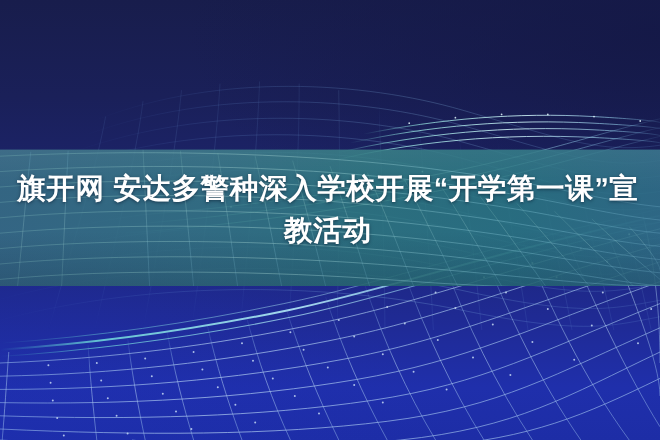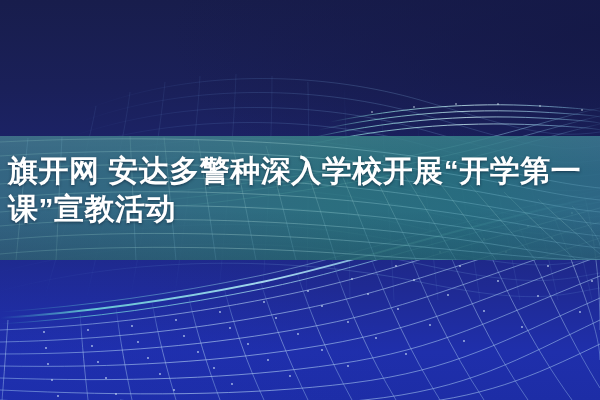--- a/index.html
+++ b/index.html
@@ -79,24 +79,24 @@
     height: 124px;
     opacity: 0.62;
   }
 
   
   .headline {
     position: absolute;
     left: 0;
     right: 4px;
     top: 152px;
-    text-align: left;
+    text-align: center;
     color: #ffffff;
     font-weight: bold;
-    font-size: 30px;
+    font-size: 26px;
     line-height: 38px;
     letter-spacing: 0.5px;
     text-shadow: 0 1px 3px rgba(4,14,34,0.55);
     padding: 0 8px;
     box-sizing: border-box;
     white-space: normal;
   }
 </style>
 </head>
 <body>

